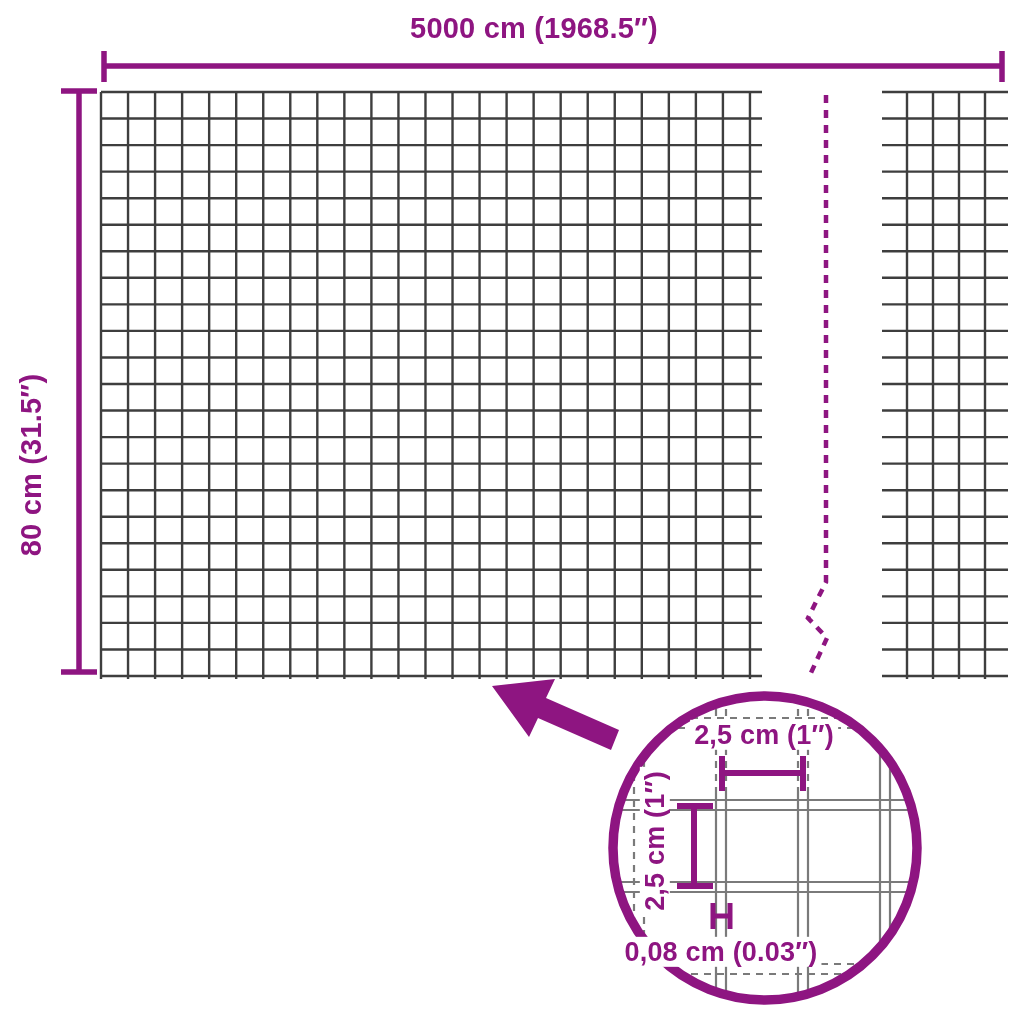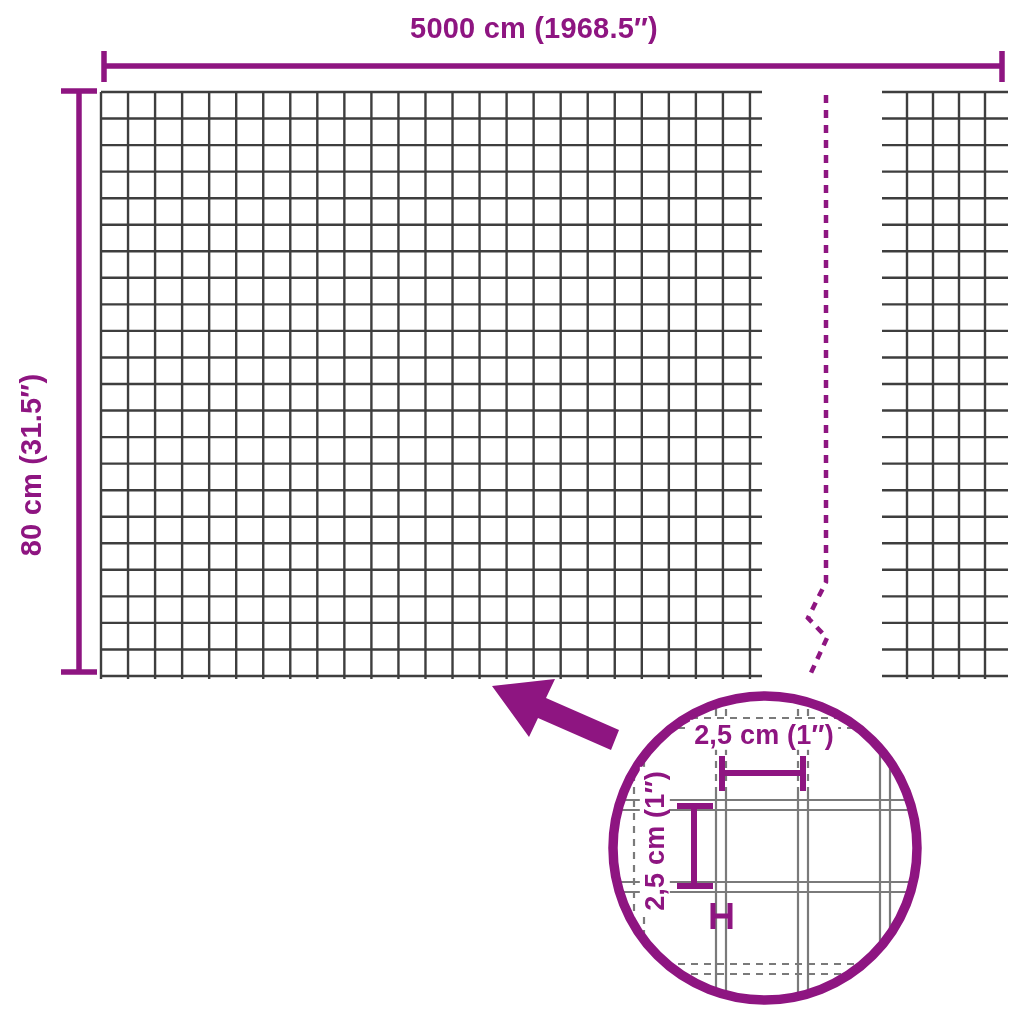--- a/index.html
+++ b/index.html
@@ -156,13 +156,14 @@
         <line x1="730" y1="903" x2="730" y2="929" stroke="#8e1581" stroke-width="5"></line>
         <line x1="713" y1="916" x2="730" y2="916" stroke="#8e1581" stroke-width="5"></line>
       </g>
     <circle id="g-detail-circle" fill="none" cx="765" cy="848" r="152" stroke="#8e1581" stroke-width="9.5"></circle>
   </svg>
 
   <div class="dim-label outer" id="lbl-width" style="left: 534px; top: 28px;">5000 cm (1968.5″)</div>
   <div class="dim-label outer rot" id="lbl-height" style="left: 31px; top: 465px;">80 cm (31.5″)</div>
   <div class="dim-label inner" id="lbl-detail-width" style="left: 764px; top: 735px;">2,5 cm (1″)</div>
   <div class="dim-label inner rot" id="lbl-detail-height" style="left: 655px; top: 841px;">2,5 cm (1″)</div>
+  <div class="dim-label inner" id="lbl-wire-thickness" style="left: 721px; top: 952px;">0,08 cm (0.03″)</div>
 </div>
 
 </body></html>

